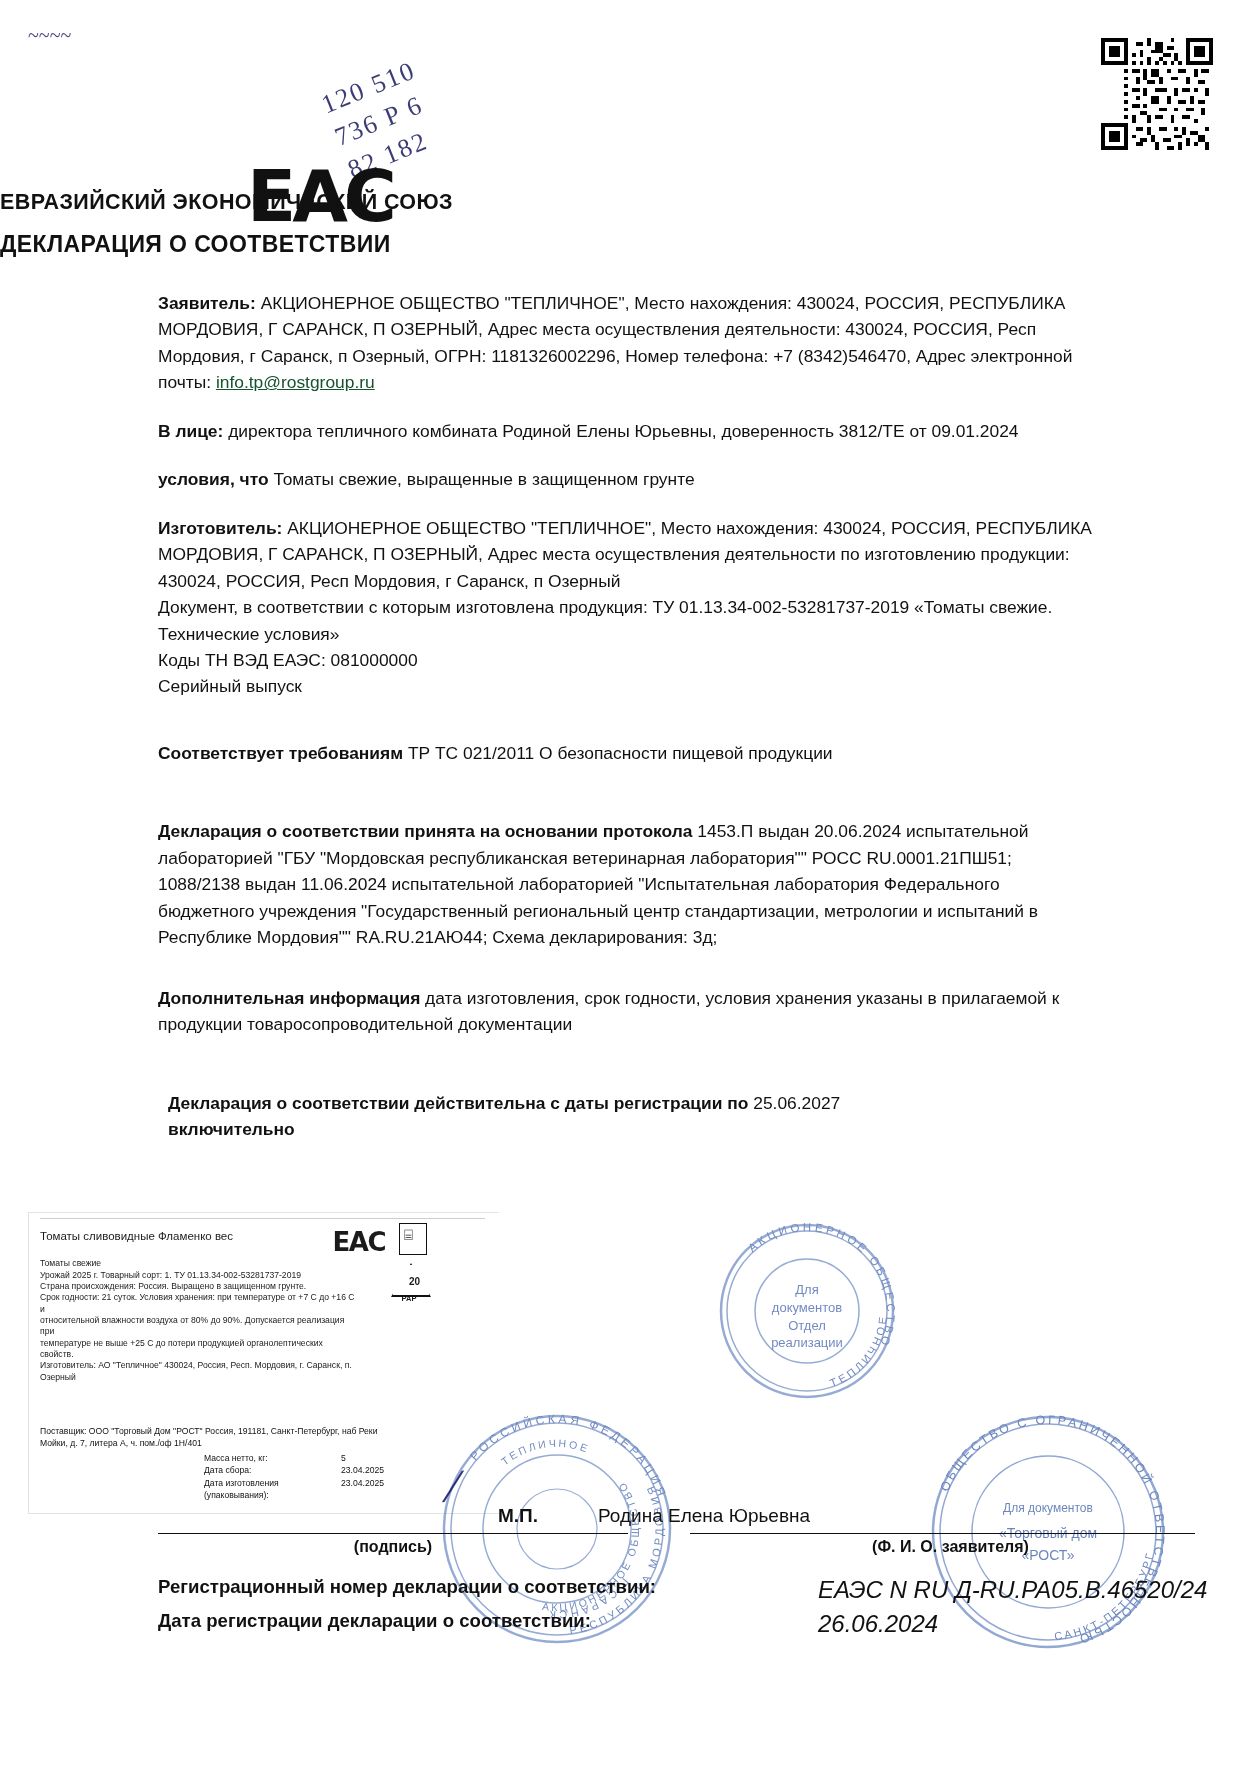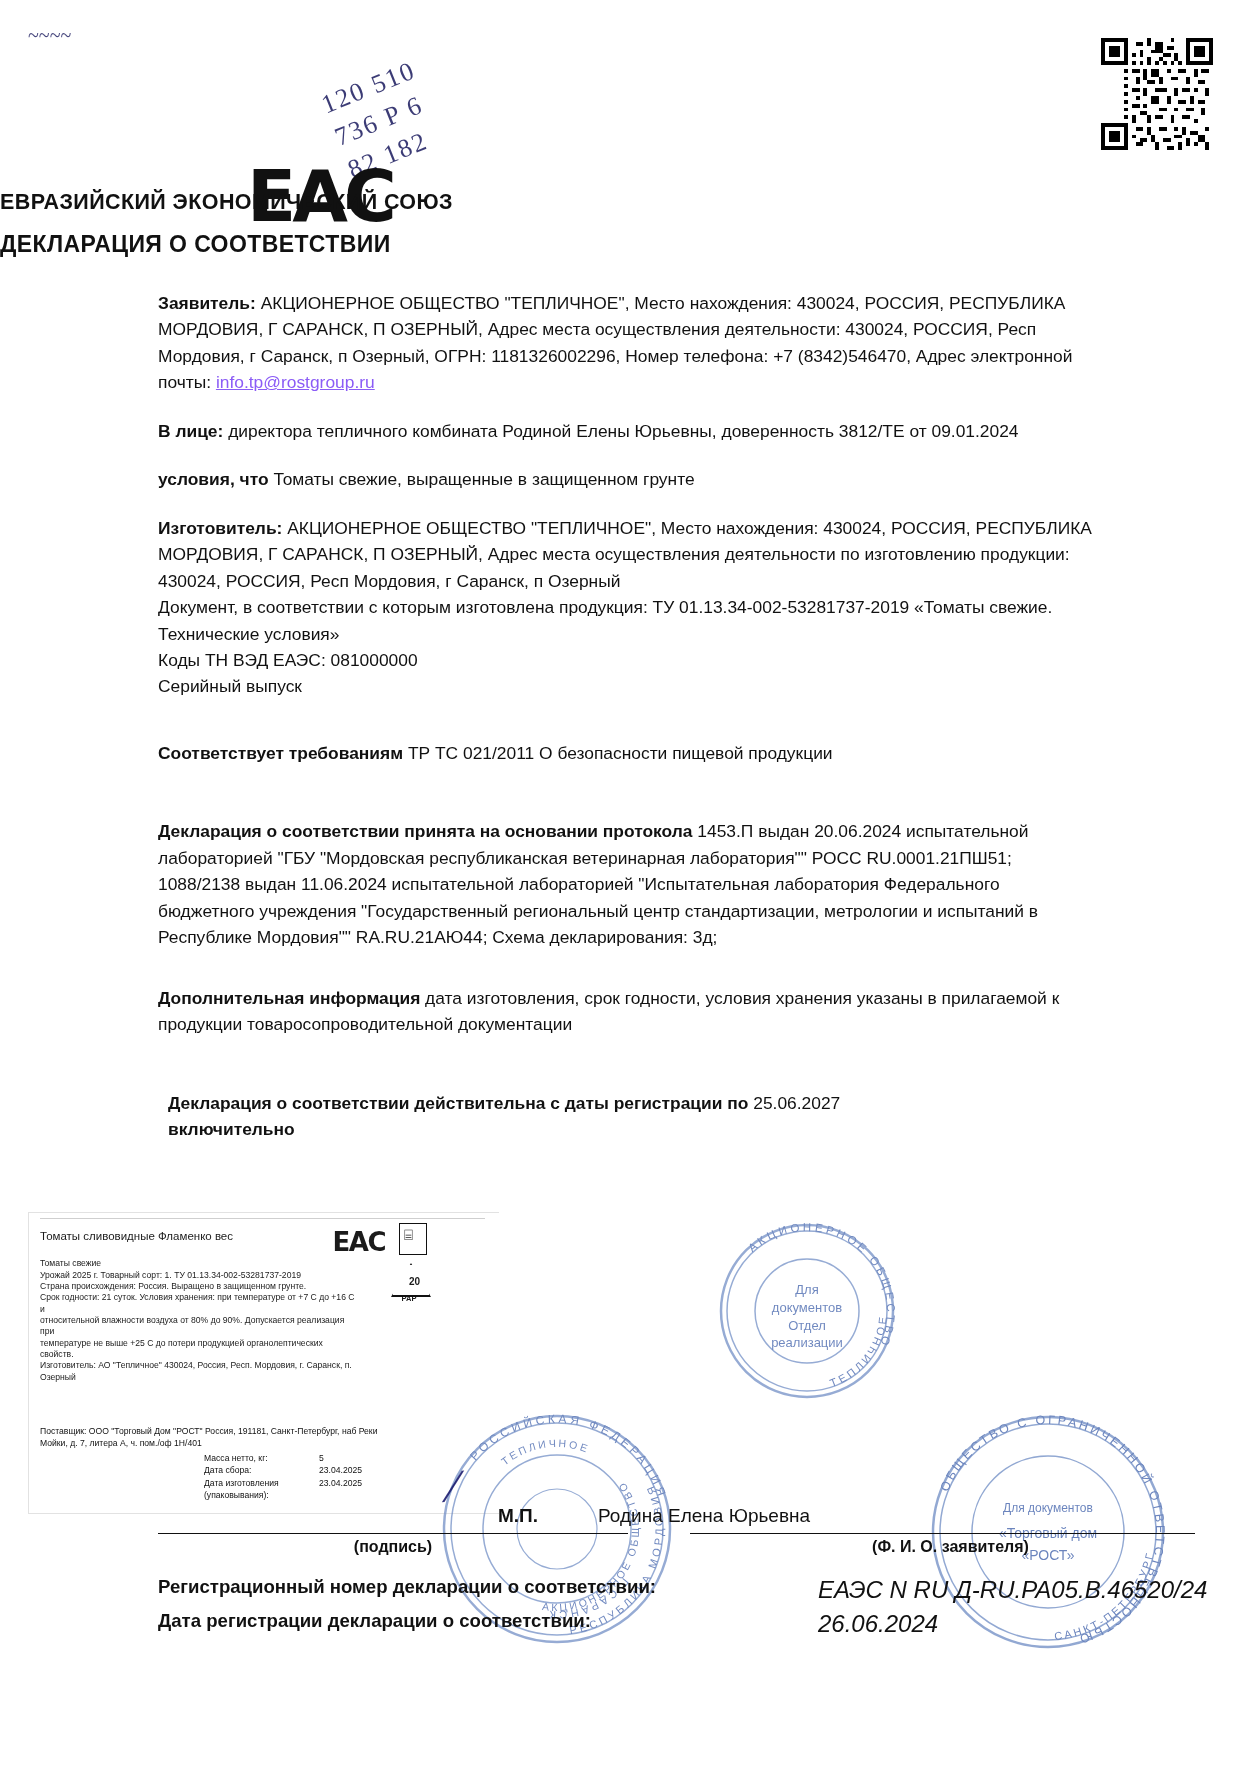--- a/index.html
+++ b/index.html
@@ -92,21 +92,21 @@
     top: 290px;
     width: 940px;
     font-size: 17.4px;
     line-height: 1.52;
   }
   .blk { margin-bottom: 22px; }
   .blk.tight { margin-bottom: 16px; }
   b, .b { font-weight: bold; }
   .link {
     text-decoration: underline;
-    color: #8b5cf6;
+    color: #14532d;
   }
 
   .blk-valid {
     margin-top: 52px;
     padding-left: 10px;
     font-weight: bold;
   }
   .blk-valid .norm { font-weight: normal; }
 
   
@@ -191,21 +191,21 @@
 
   .supplier {
     position: absolute;
     left: 40px;
     top: 1425px;
     width: 440px;
     font-size: 8.6px;
     line-height: 1.45;
   }
   .supplier .row { display: flex; }
-  .supplier .k { width: 115px; }
+  .supplier .k { width: 137px; }
   .sticker-frame {
     position: absolute;
     left: 28px;
     top: 1212px;
     width: 470px;
     height: 300px;
     border: 1px solid #e2e2e2;
     border-right: none;
   }
 

